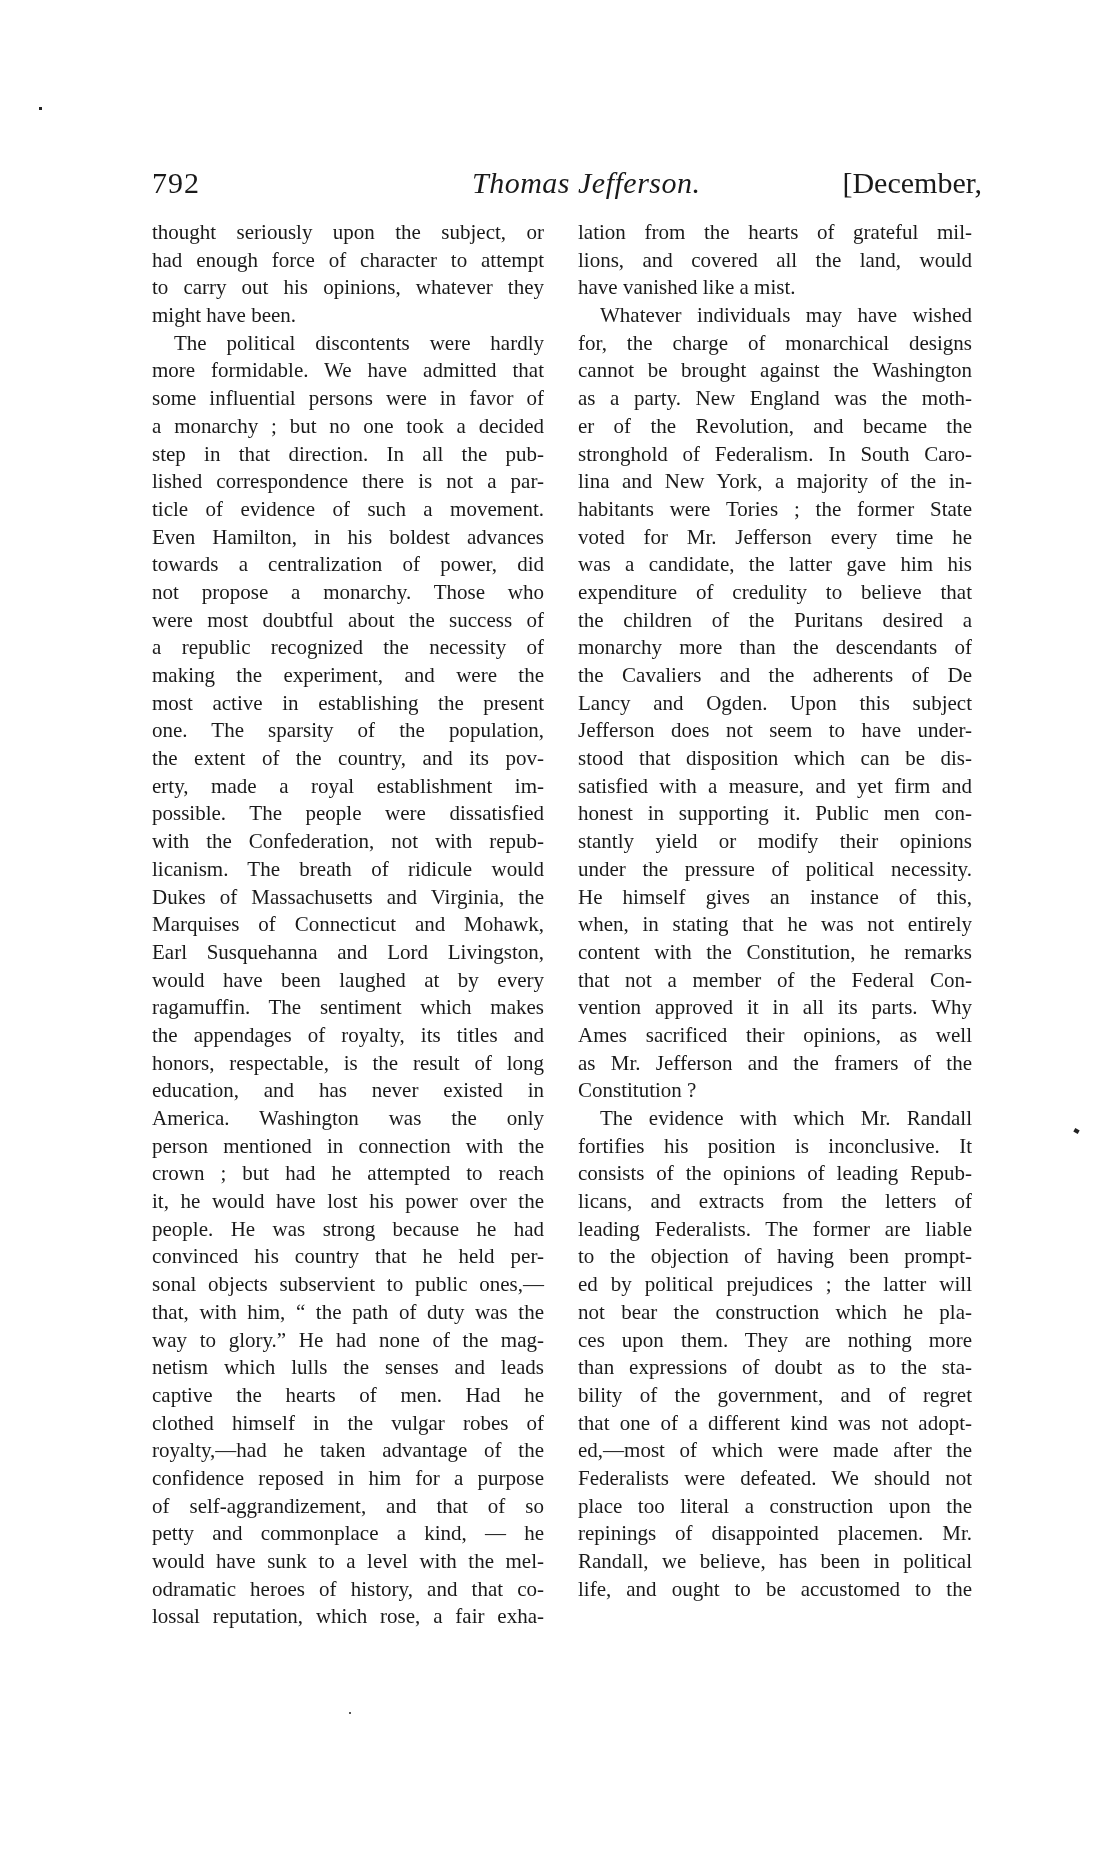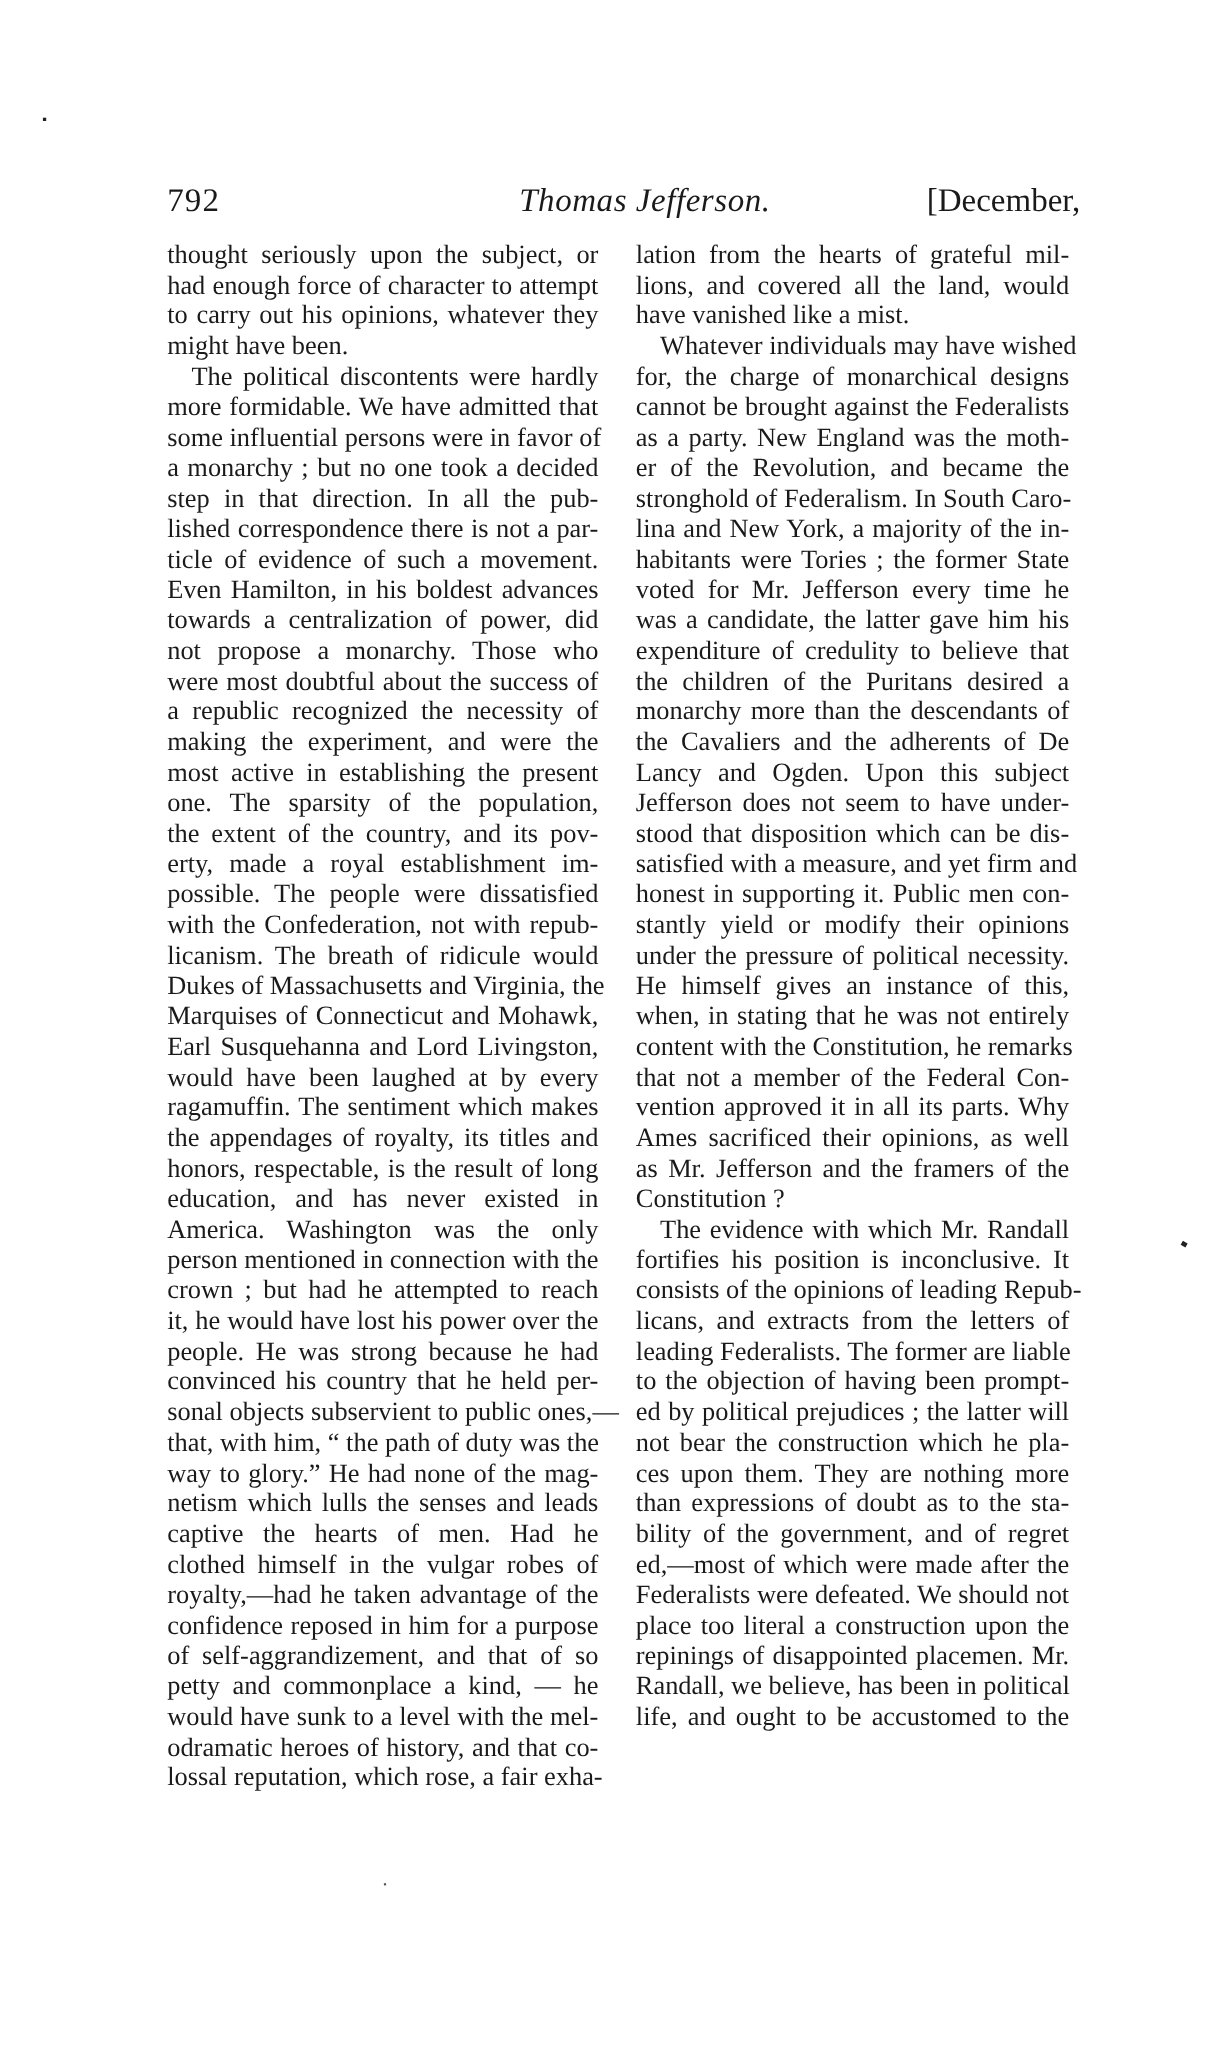--- a/index.html
+++ b/index.html
@@ -64,21 +64,21 @@
   }
   .head-month {
     position: absolute;
     right: -12px;
     top: 0;
   }
   .column {
     position: absolute;
     top: 219px;
     width: 392px;
-    font-size: 24px;
+    font-size: 21px;
     line-height: 27.7px;
   }
   .col-left { left: 152px; }
   .col-right { left: 578px; width: 394px; }
   .line {
     display: block;
     white-space: nowrap;
     text-align: justify;
     text-align-last: justify;
     height: 27.7px;
@@ -155,21 +155,21 @@
     <span class="line">would have sunk to a level with the mel-</span>
     <span class="line">odramatic heroes of history, and that co-</span>
     <span class="line">lossal reputation, which rose, a fair exha-</span>
   </div>
 <div class="column col-right" id="right-col">
     <span class="line">lation from the hearts of grateful mil-</span>
     <span class="line">lions, and covered all the land, would</span>
     <span class="line last">have vanished like a mist.</span>
     <span class="line indent">Whatever individuals may have wished</span>
     <span class="line">for, the charge of monarchical designs</span>
-    <span class="line">cannot be brought against the Federalists</span>
+    <span class="line">cannot be brought against the Washington</span>
     <span class="line">as a party. New England was the moth-</span>
     <span class="line">er of the Revolution, and became the</span>
     <span class="line">stronghold of Federalism. In South Caro-</span>
     <span class="line">lina and New York, a majority of the in-</span>
     <span class="line">habitants were Tories ; the former State</span>
     <span class="line">voted for Mr. Jefferson every time he</span>
     <span class="line">was a candidate, the latter gave him his</span>
     <span class="line">expenditure of credulity to believe that</span>
     <span class="line">the children of the Puritans desired a</span>
     <span class="line">monarchy more than the descendants of</span>
@@ -193,19 +193,20 @@
     <span class="line">fortifies his position is inconclusive. It</span>
     <span class="line">consists of the opinions of leading Repub-</span>
     <span class="line">licans, and extracts from the letters of</span>
     <span class="line">leading Federalists. The former are liable</span>
     <span class="line">to the objection of having been prompt-</span>
     <span class="line">ed by political prejudices ; the latter will</span>
     <span class="line">not bear the construction which he pla-</span>
     <span class="line">ces upon them. They are nothing more</span>
     <span class="line">than expressions of doubt as to the sta-</span>
     <span class="line">bility of the government, and of regret</span>
+    <span class="line">that one of a different kind was not adopt-</span>
     <span class="line">ed,—most of which were made after the</span>
     <span class="line">Federalists were defeated. We should not</span>
     <span class="line">place too literal a construction upon the</span>
     <span class="line">repinings of disappointed placemen. Mr.</span>
     <span class="line">Randall, we believe, has been in political</span>
     <span class="line">life, and ought to be accustomed to the</span>
   </div>
 
 </body></html>

